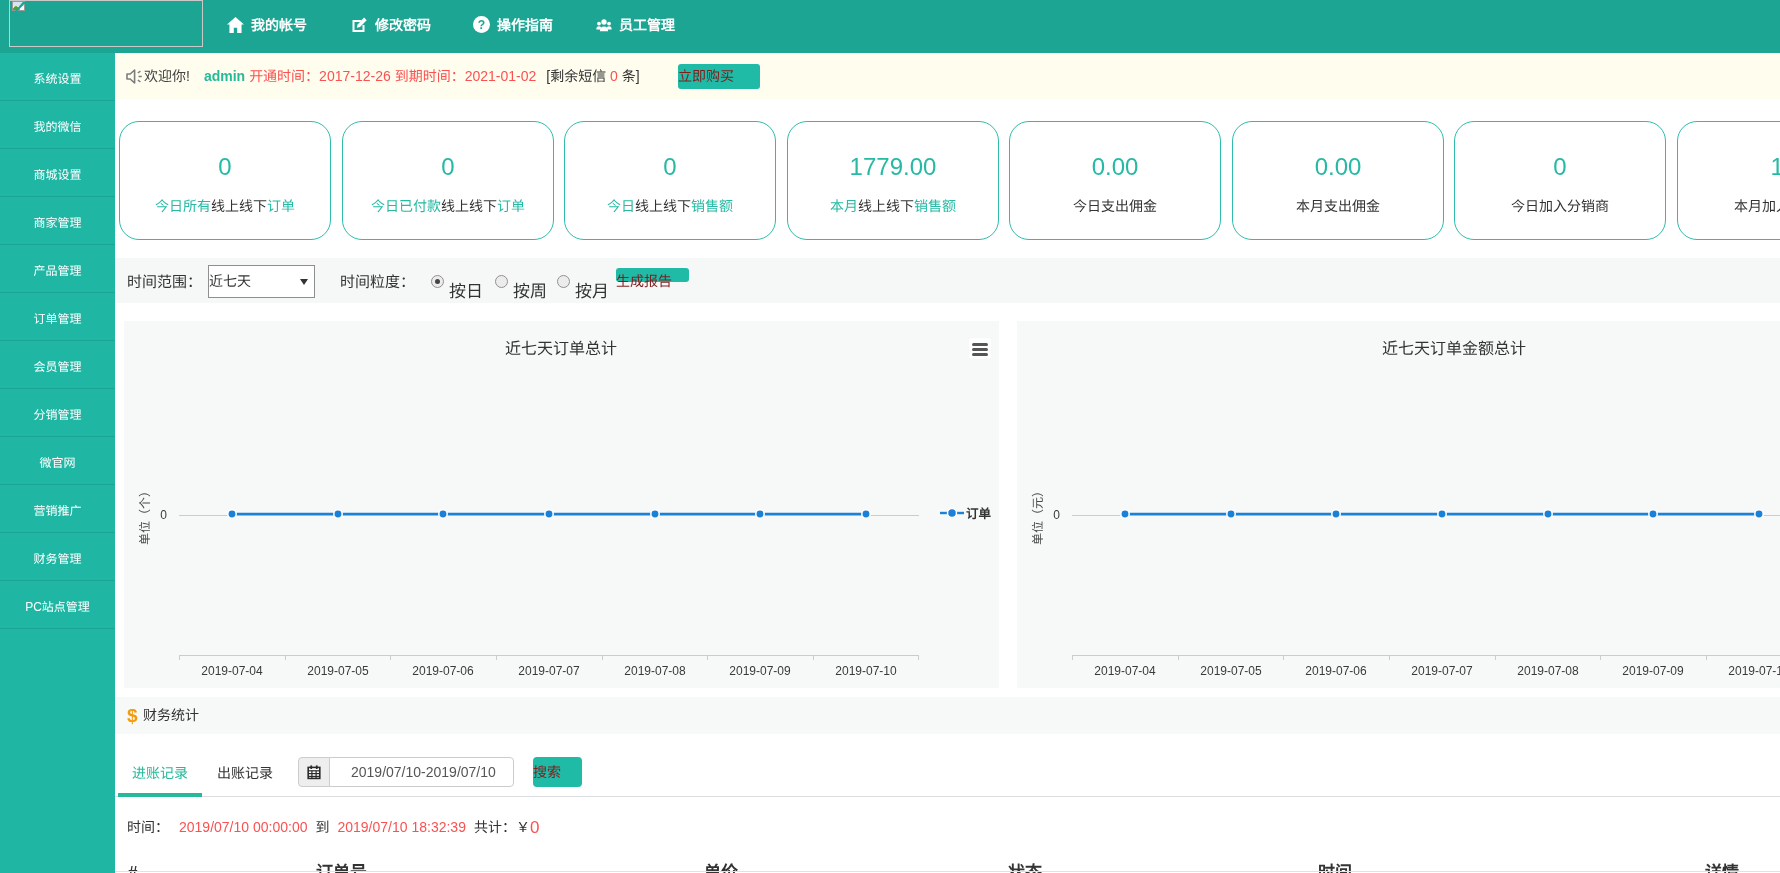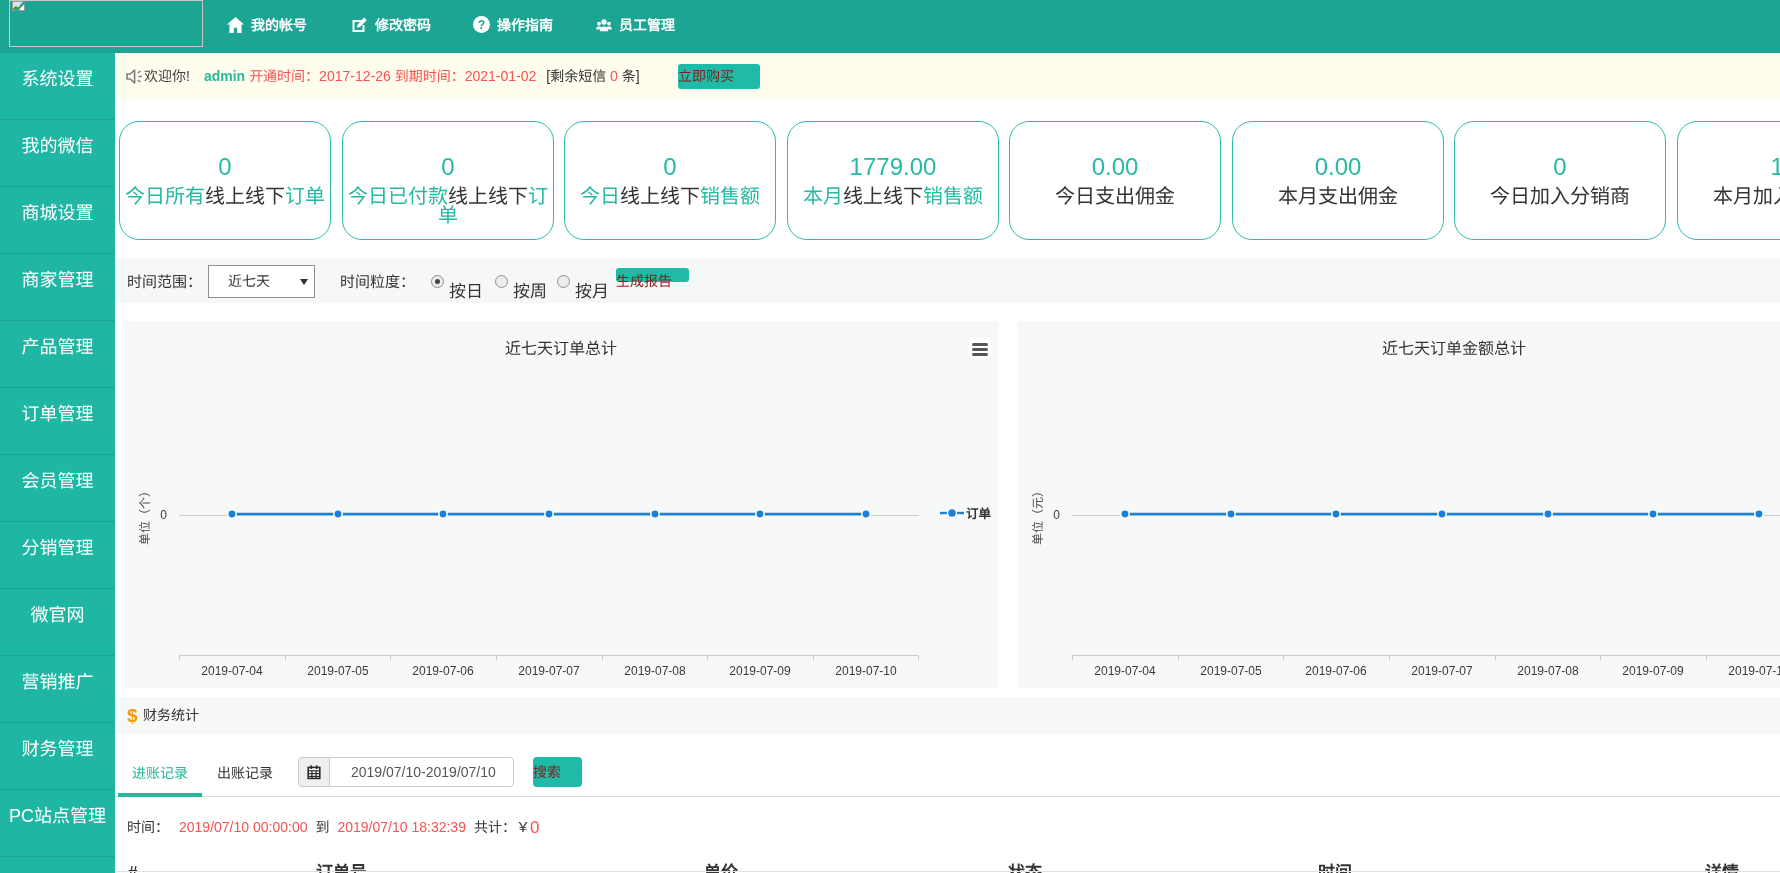--- a/index.html
+++ b/index.html
@@ -7,40 +7,40 @@
 html,body{width:1780px;height:873px;overflow:hidden;background:#fff}
 body{font-family:"Liberation Sans",sans-serif;-webkit-font-smoothing:antialiased}
 #page{position:relative;width:1780px;height:873px;overflow:hidden;background:#fff}
 
 #topbar{position:absolute;left:0;top:0;width:1780px;height:53px;background:#1CA593}
 #logo{position:absolute;left:9px;top:0;width:194px;height:47px;border:1px solid #c9c9c9}
 .navitem{position:absolute;top:0;height:53px;line-height:50px;color:#fff;font-size:14px;font-weight:bold;white-space:nowrap}
 .navitem svg{vertical-align:-3px;margin-right:7px}
 
 #sidebar{position:absolute;left:0;top:53px;width:115px;height:820px;background:#1FB7A4}
-#sidebar .mi{display:block;height:67px;line-height:52px;text-align:center;color:#fff;font-size:18px;border-bottom:1px solid rgba(0,0,0,0.10)}
+#sidebar .mi{display:block;height:48px;line-height:52px;text-align:center;color:#fff;font-size:12px;border-bottom:1px solid rgba(0,0,0,0.10)}
 
 #welcome{position:absolute;left:115px;top:53px;width:1665px;height:46px;background:#FFFDEE}
 #welcometext{position:absolute;left:144px;top:53px;height:46px;line-height:46px;font-size:14px;color:#444;white-space:nowrap}
 #welcometext .adm{color:#26B99A;font-weight:bold;margin-left:14px}
 #welcometext .red{color:#fb5151;margin-left:4px}
 #welcometext .sms{color:#333;margin-left:10px}
 #welcometext .sms b{color:#fb5151;font-weight:normal}
 .tealbtn{position:absolute;background:#1FBBA6;color:#7f1d1d;text-align:left;border-radius:3px;font-size:14px}
 #buybtn{left:678px;top:64px;width:82px;height:25px;line-height:25px}
 
 .card{position:absolute;top:121px;width:212px;height:119px;border:1.5px solid #2FBCAA;border-radius:20px;background:#fff;text-align:center}
 .card .num{margin-top:31px;font-size:24px;color:#26B9A3;line-height:28px}
-.card .lbl{margin-top:6px;font-size:20px;color:#26B9A3;line-height:19px}
+.card .lbl{margin-top:16px;font-size:14px;color:#26B9A3;line-height:19px}
 .card .lbl b{color:#333;font-weight:normal}
 .card .dk{color:#333}
 
 #filterband{position:absolute;left:115px;top:258px;width:1665px;height:45px;background:#F5F8F7}
 .flabel{position:absolute;font-size:15px;color:#333;line-height:16px}
-#sel{position:absolute;left:208px;top:265px;width:107px;height:33px;border:1px solid #8f8f8f;background:#fff;font-size:14px;color:#333;line-height:31px;padding-left:19px}
+#sel{position:absolute;left:208px;top:265px;width:107px;height:33px;border:1px solid #8f8f8f;background:#fff;font-size:14px;color:#333;line-height:31px;padding-left:0}
 #sel .arr{position:absolute;right:6px;top:13px;width:0;height:0;border-left:4px solid transparent;border-right:4px solid transparent;border-top:6px solid #333}
 .radio{position:absolute;top:275px;width:13px;height:13px;border:1px solid #919191;border-radius:50%;background:#ececec}
 .radio.on:after{content:"";position:absolute;left:3px;top:3px;width:5px;height:5px;border-radius:50%;background:#444}
 .rlbl{position:absolute;top:284px;font-size:17px;color:#333;line-height:16px}
 #genbtn{left:616px;top:268px;width:73px;height:14px;line-height:26px}
 
 .chart{position:absolute;top:321px;width:875px;height:367px;background:#F6F9F8}
 #chart1{left:124px}
 #chart2{left:1017px}
 

